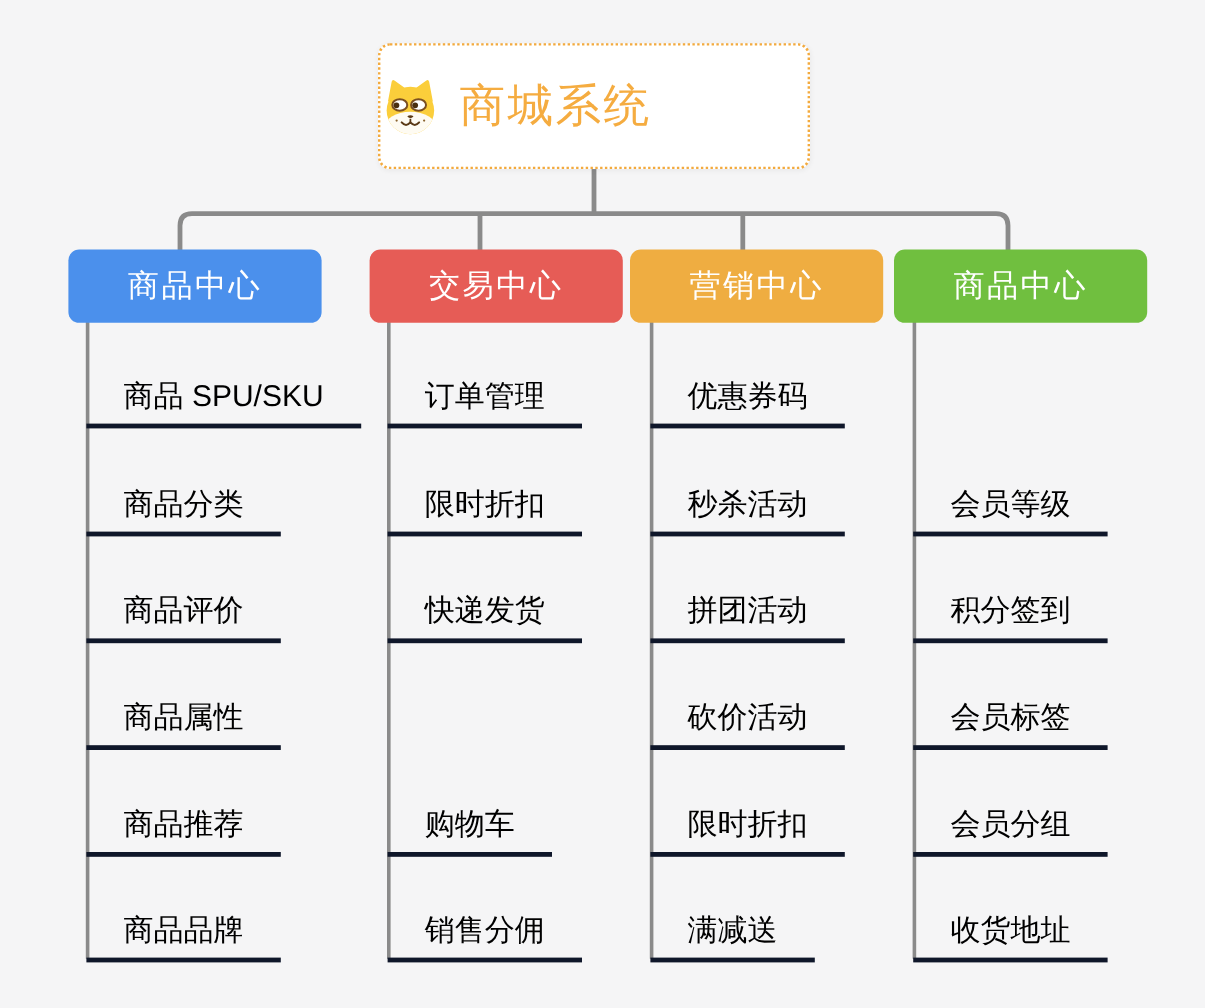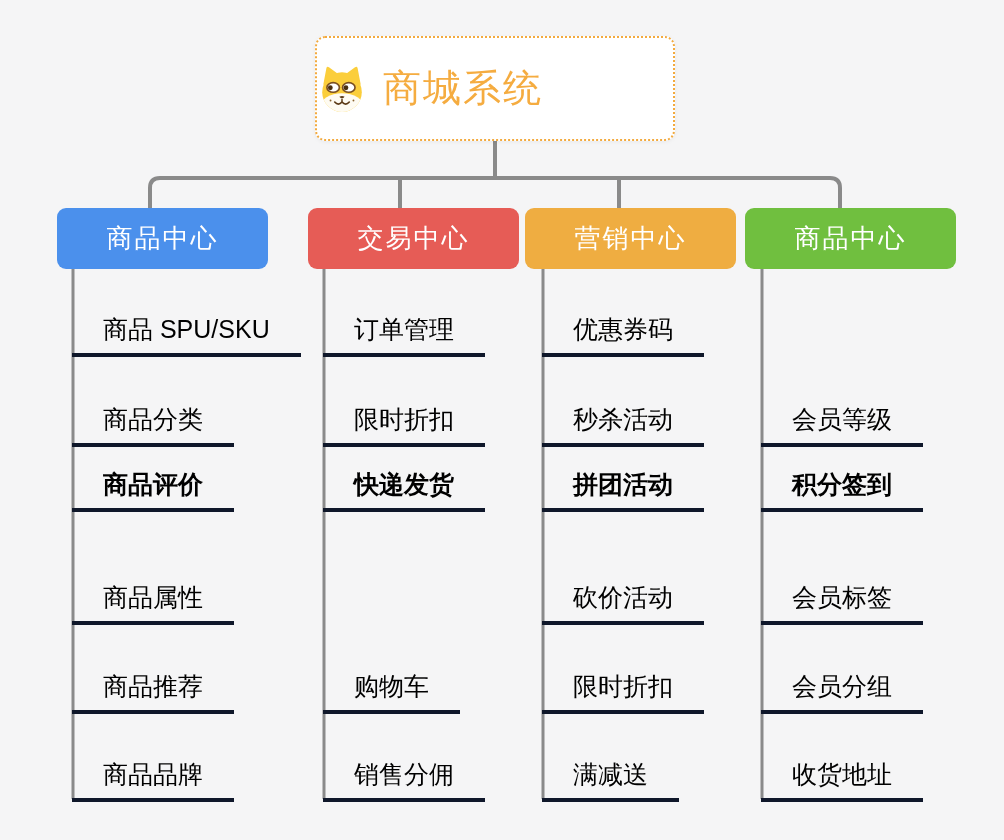--- a/index.html
+++ b/index.html
@@ -42,21 +42,21 @@
     border-bottom:4px solid #0f172a;
     display:flex;align-items:flex-end;
     font-size:25px;color:#000000;white-space:nowrap;
   }
   .c1{left:72px;}
   .c2{left:323px;}
   .c3{left:542px;}
   .c4{left:761px;}
   .r1{top:313px;}
   .r2{top:403px;}
-  .r3{top:468px;font-weight:bold;}
+  .r3{top:492px;}
   .r4{top:581px;text-align:center;}
   .r5{top:670px;}
   .r6{top:758px;}
 </style>
 </head>
 <body>
 
 <div class="stage">
 
   <svg class="connectors" width="1004" height="840" viewBox="0 0 1004 840">

